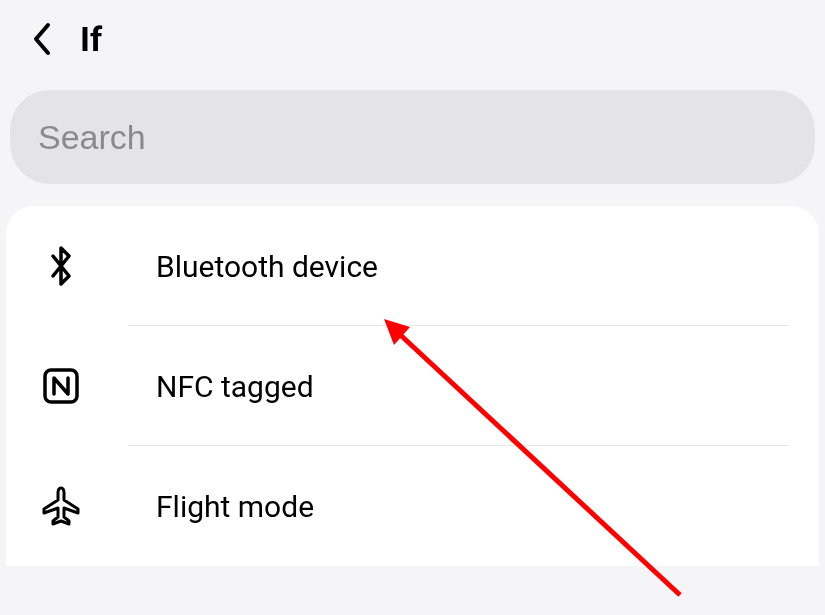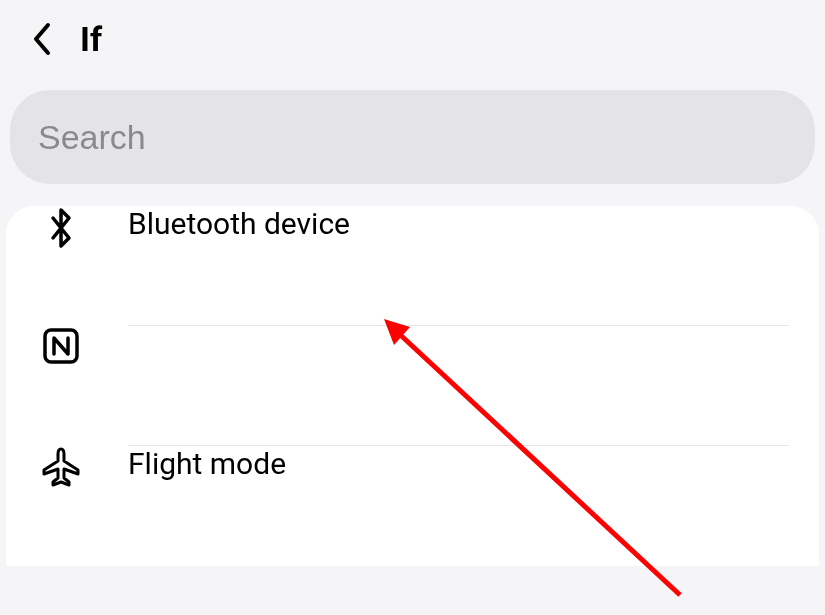--- a/index.html
+++ b/index.html
@@ -51,25 +51,26 @@
     .search::placeholder {
       color: #8a8a8e;
     }
     .list {
       background: #fff;
       border-radius: 28px 28px 0 0;
       margin: 0 6px;
     }
     .item {
       display: flex;
-      align-items: flex-start;
+      align-items: center;
       min-height: 120px;
       padding: 0 30px;
       cursor: pointer;
       position: relative;
+      gap: 28px;
     }
     .item .icon {
       width: 50px;
       display: flex;
       justify-content: center;
       align-items: center;
       flex-shrink: 0;
     }
     .item .label {
       font-size: 30px;
@@ -119,20 +120,21 @@
     <div class="divider"></div>
   </div>
 
   <div class="item">
     <div class="icon">
       <svg width="40" height="40" viewBox="0 0 40 40" fill="none">
         <rect x="4" y="4" width="32" height="32" rx="6" stroke="#000" stroke-width="3.5"></rect>
         <path d="M13 28 L13 12 L27 28 L27 12" stroke="#000" stroke-width="3.5" stroke-linecap="round" stroke-linejoin="round"></path>
       </svg>
     </div>
+    <span class="label">NFC tagged</span>
     <div class="divider"></div>
   </div>
 
   <div class="item">
     <div class="icon">
       <svg width="40" height="42" viewBox="0 0 40 42" fill="none">
         <path d="M20 3 C22 3 23 5 23 8 L23 15 L37 24 L37 28 L23 23 L23 32 L28 36 L28 39 L20 36 L12 39 L12 36 L17 32 L17 23 L3 28 L3 24 L17 15 L17 8 C17 5 18 3 20 3 Z" stroke="#000" stroke-width="3" stroke-linejoin="round" fill="none"></path>
       </svg>
     </div>
     <span class="label">Flight mode</span>

